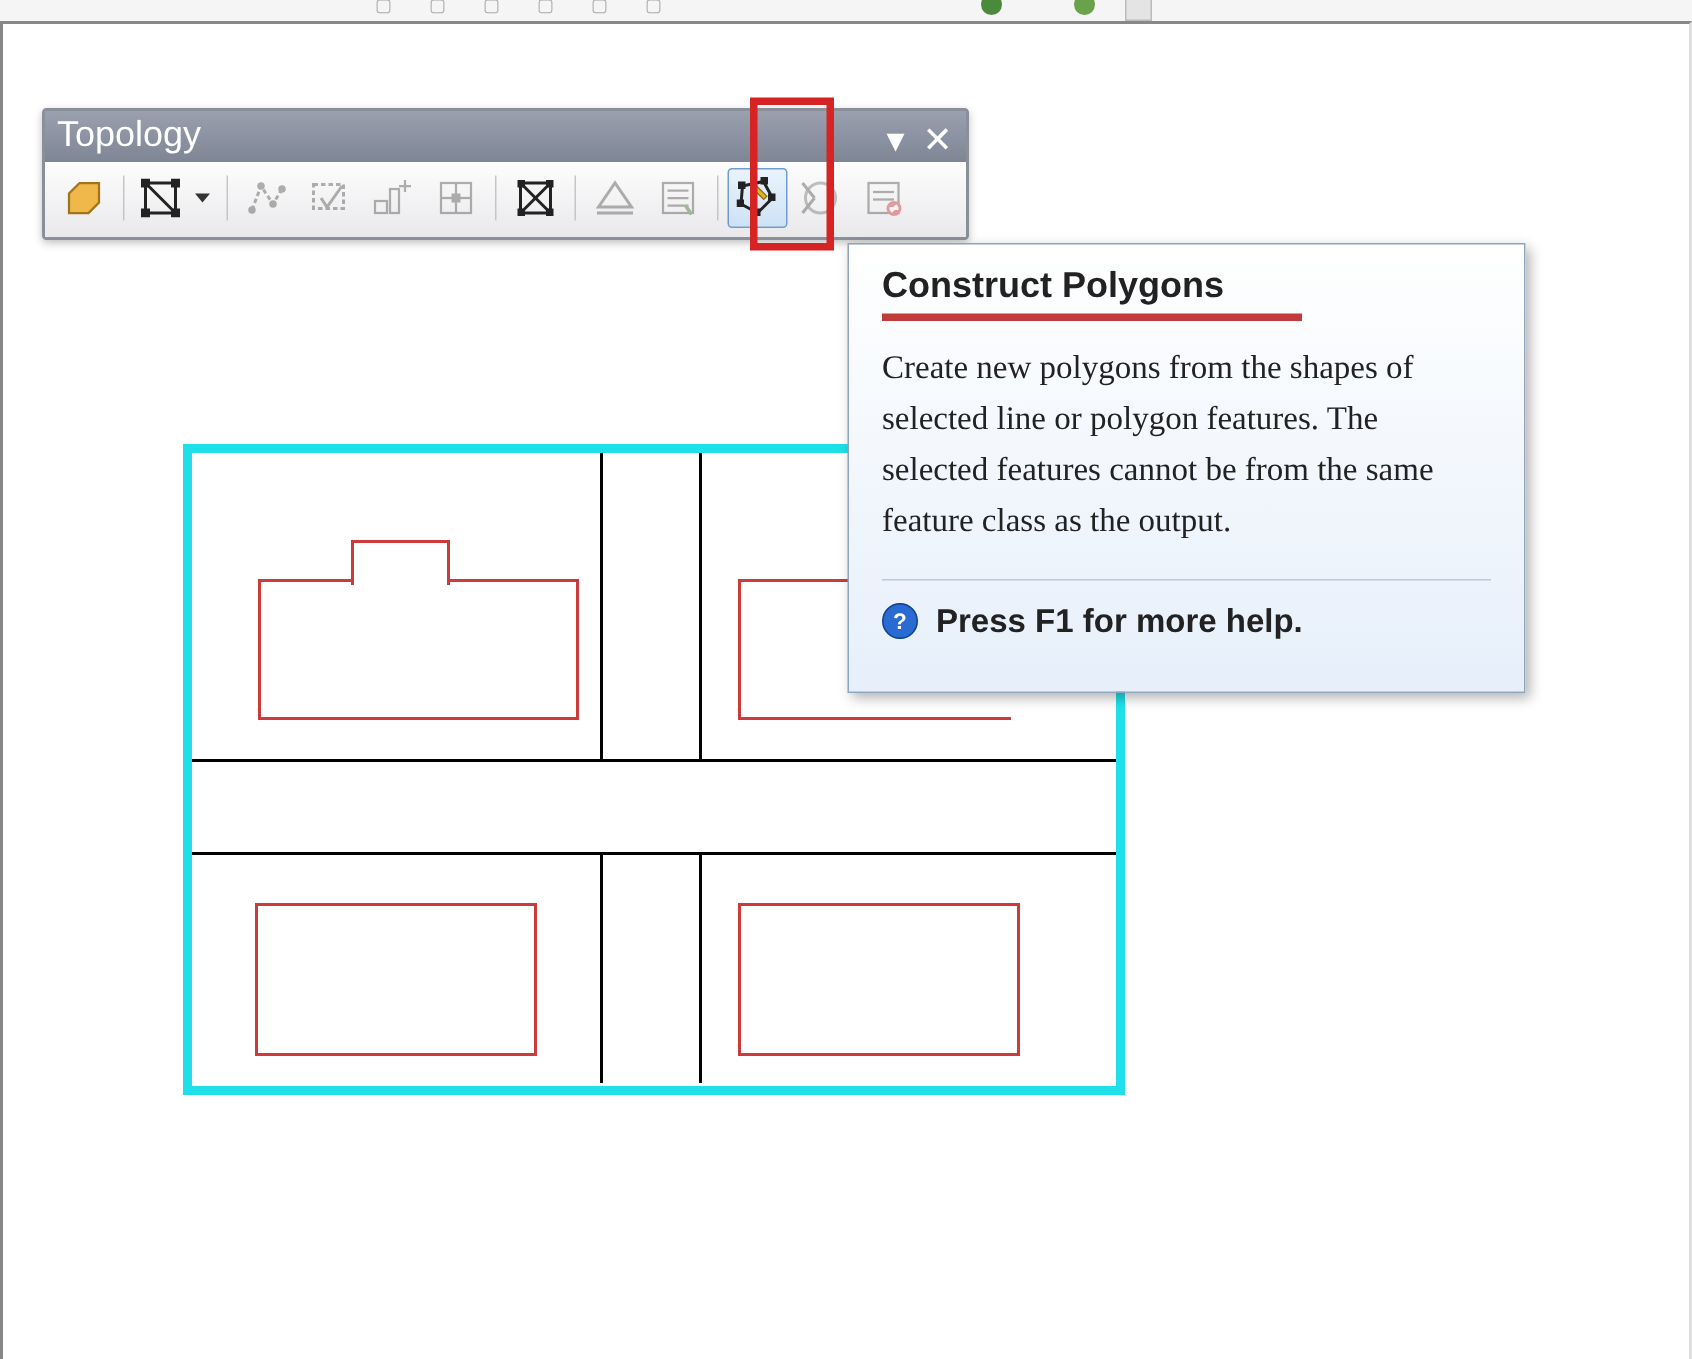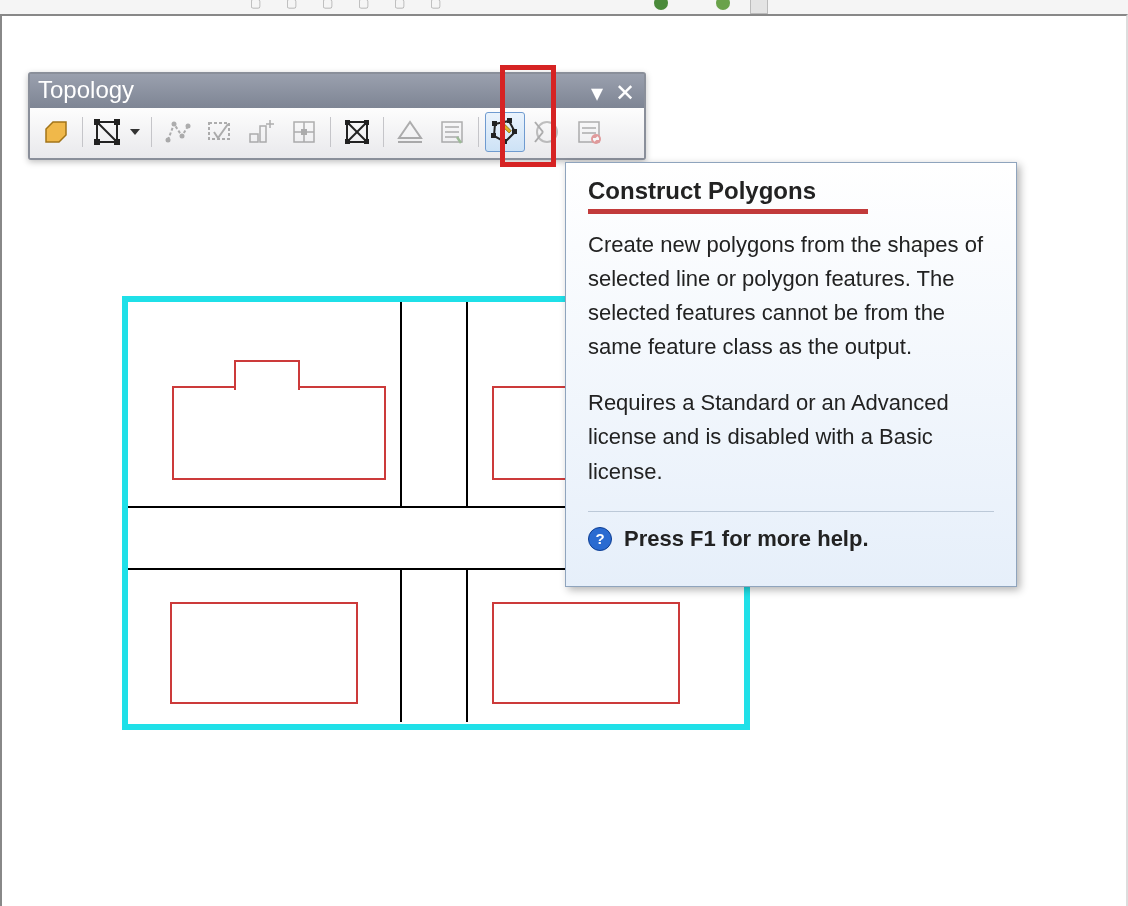--- a/index.html
+++ b/index.html
@@ -151,20 +151,21 @@
     font-weight: 600;
   }
   .tt-underline {
     height: 5px; width: 280px;
     background: #c23b3b;
     margin-bottom: 14px;
   }
   .tooltip p {
     margin: 0 0 22px 0;
     line-height: 1.55;
+    font-family: Liberation Serif, serif;
   }
   .tooltip hr {
     border: none; border-top: 1px solid #bcc9d8;
     margin: 10px 0 14px 0;
   }
   .tooltip .help-row {
     display: flex; align-items: center; gap: 12px;
     font-weight: 600;
   }
   .help-icon {
@@ -328,21 +329,20 @@
     <div class="red-box" style="top:90px; left:370px; width:180px; height:90px; border-right:none;"></div>
 
     <div class="red-box" style="top:306px; left:48px; width:184px; height:98px;"></div>
     <div class="red-box" style="top:306px; left:370px; width:184px; height:98px;"></div>
   </div>
 
   <div class="tooltip">
     <h3>Construct Polygons</h3>
     <div class="tt-underline"></div>
     <p>Create new polygons from the shapes of selected line or polygon features. The selected features cannot be from the same feature class as the output.</p>
-    <p>Requires a Standard or an Advanced license and is disabled with a Basic license.</p>
     <hr>
     <div class="help-row">
       <span class="help-icon">?</span>
       <span>Press F1 for more help.</span>
     </div>
   </div>
 
 </div>
 
 </body></html>

